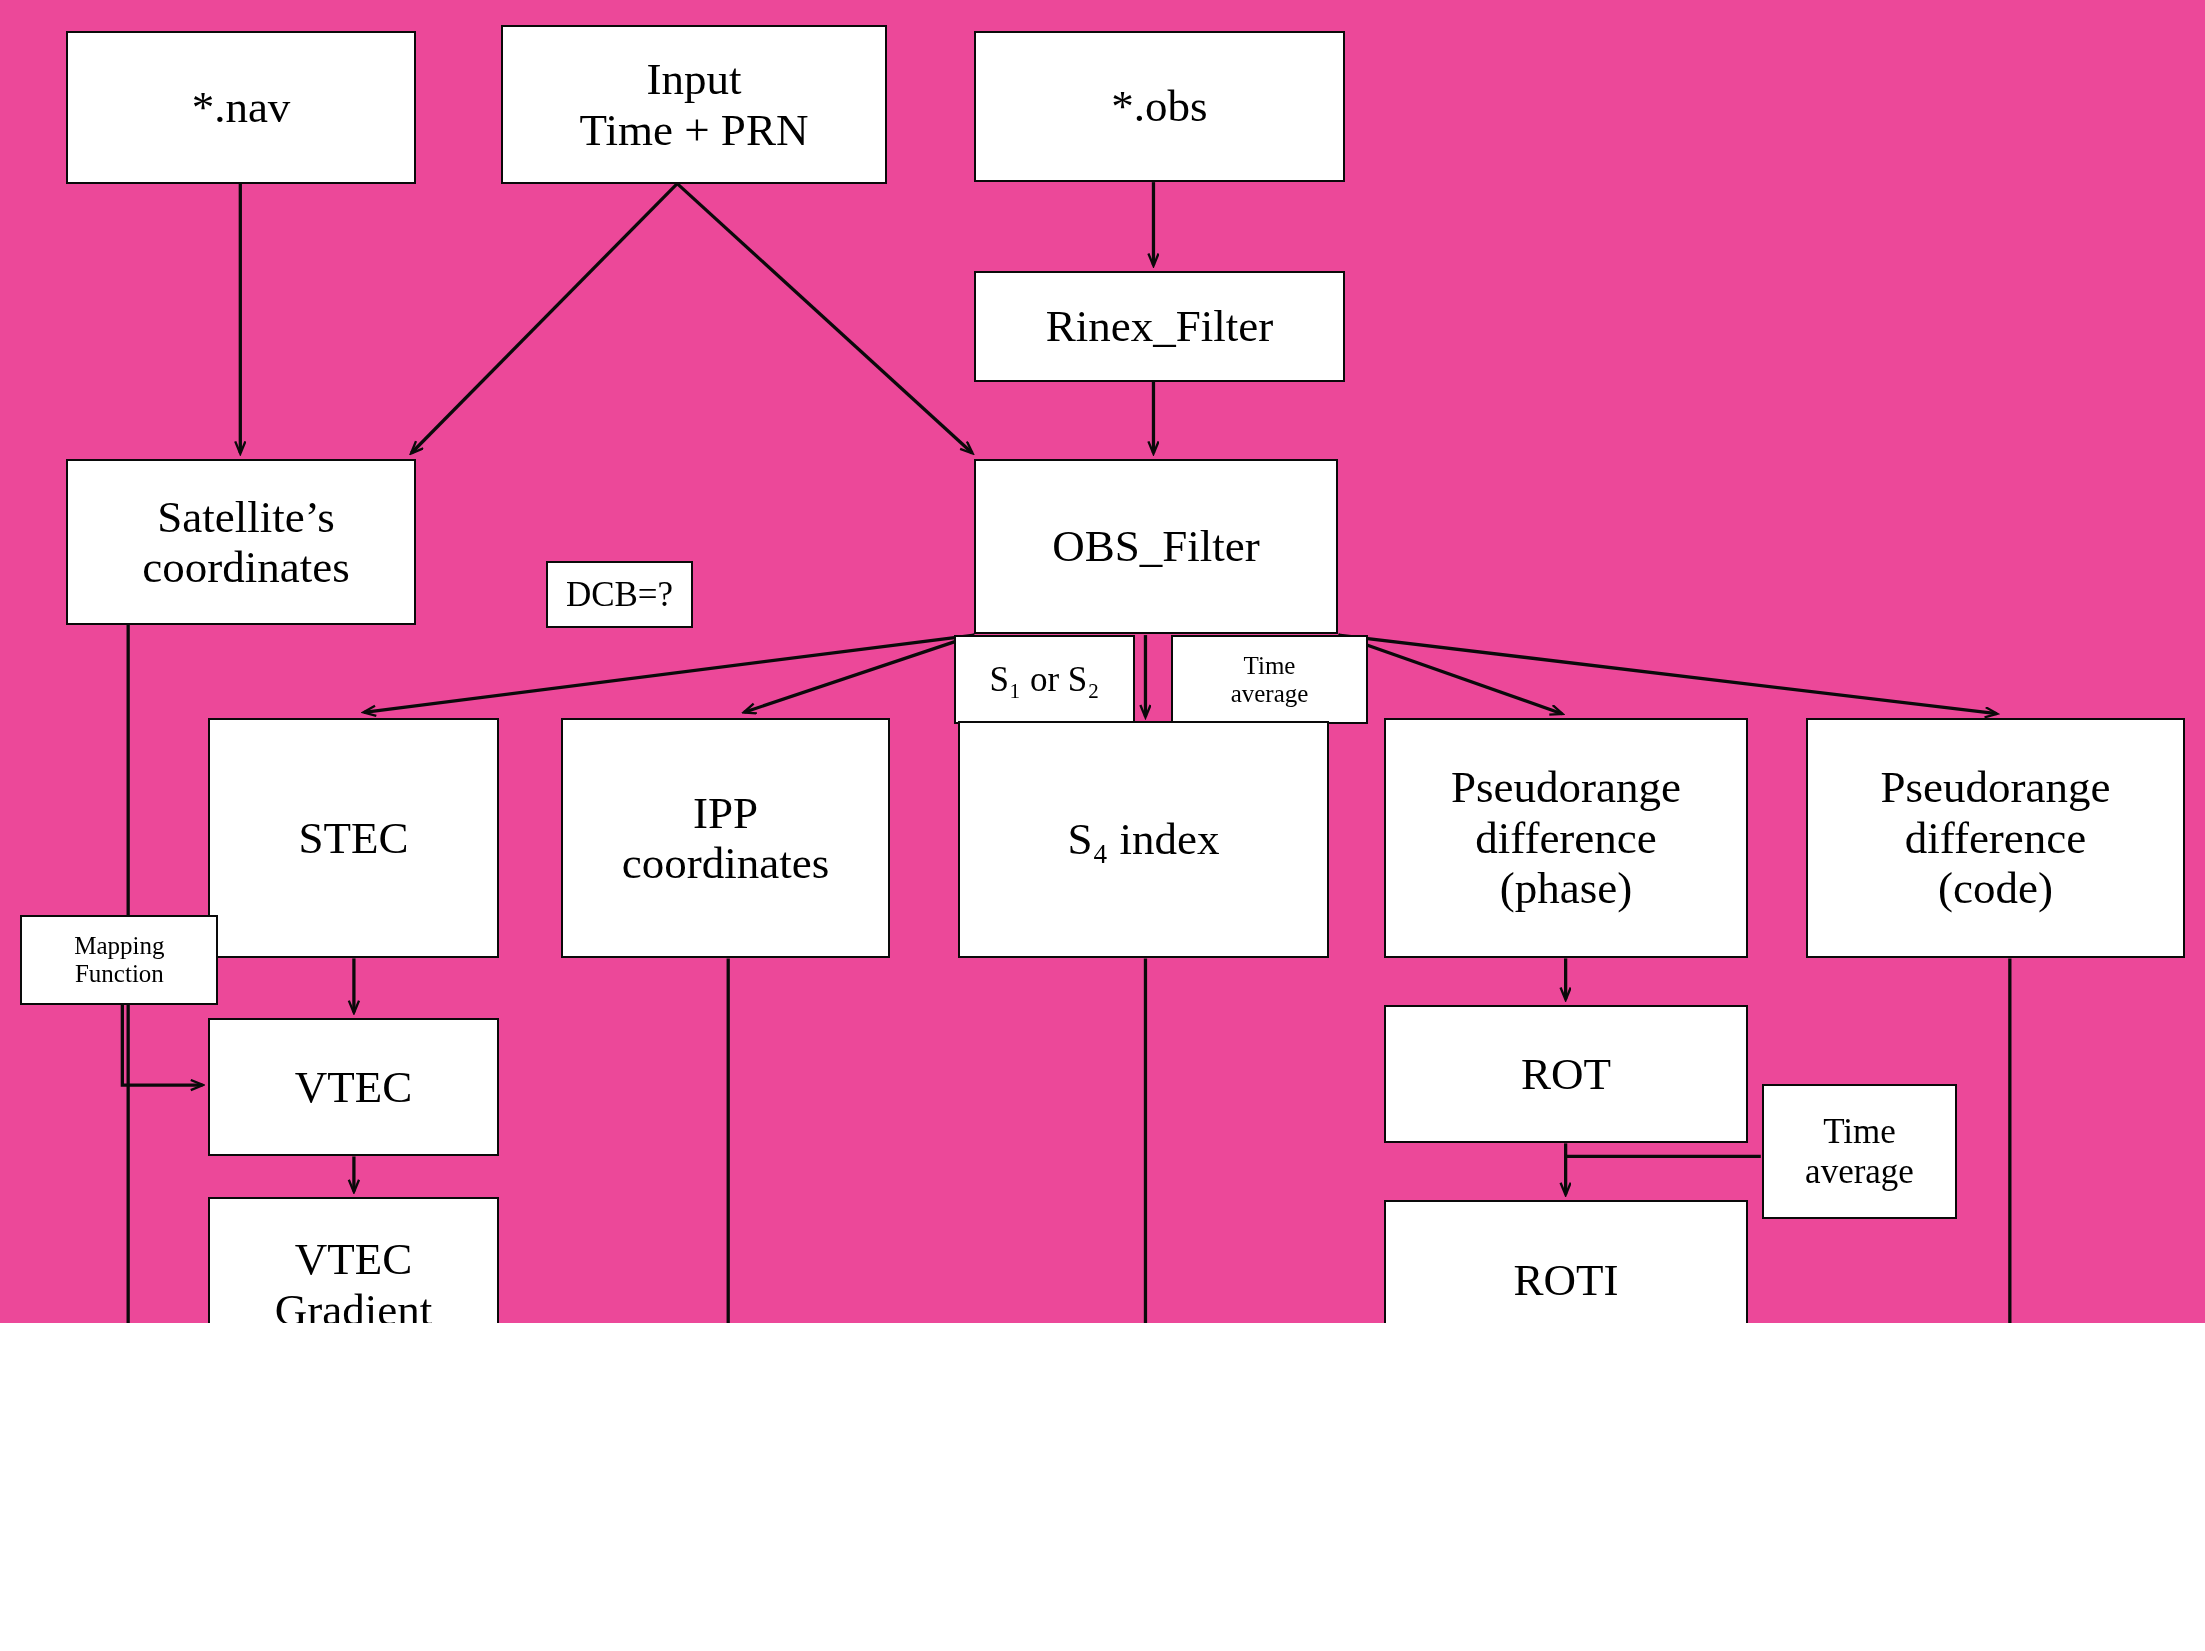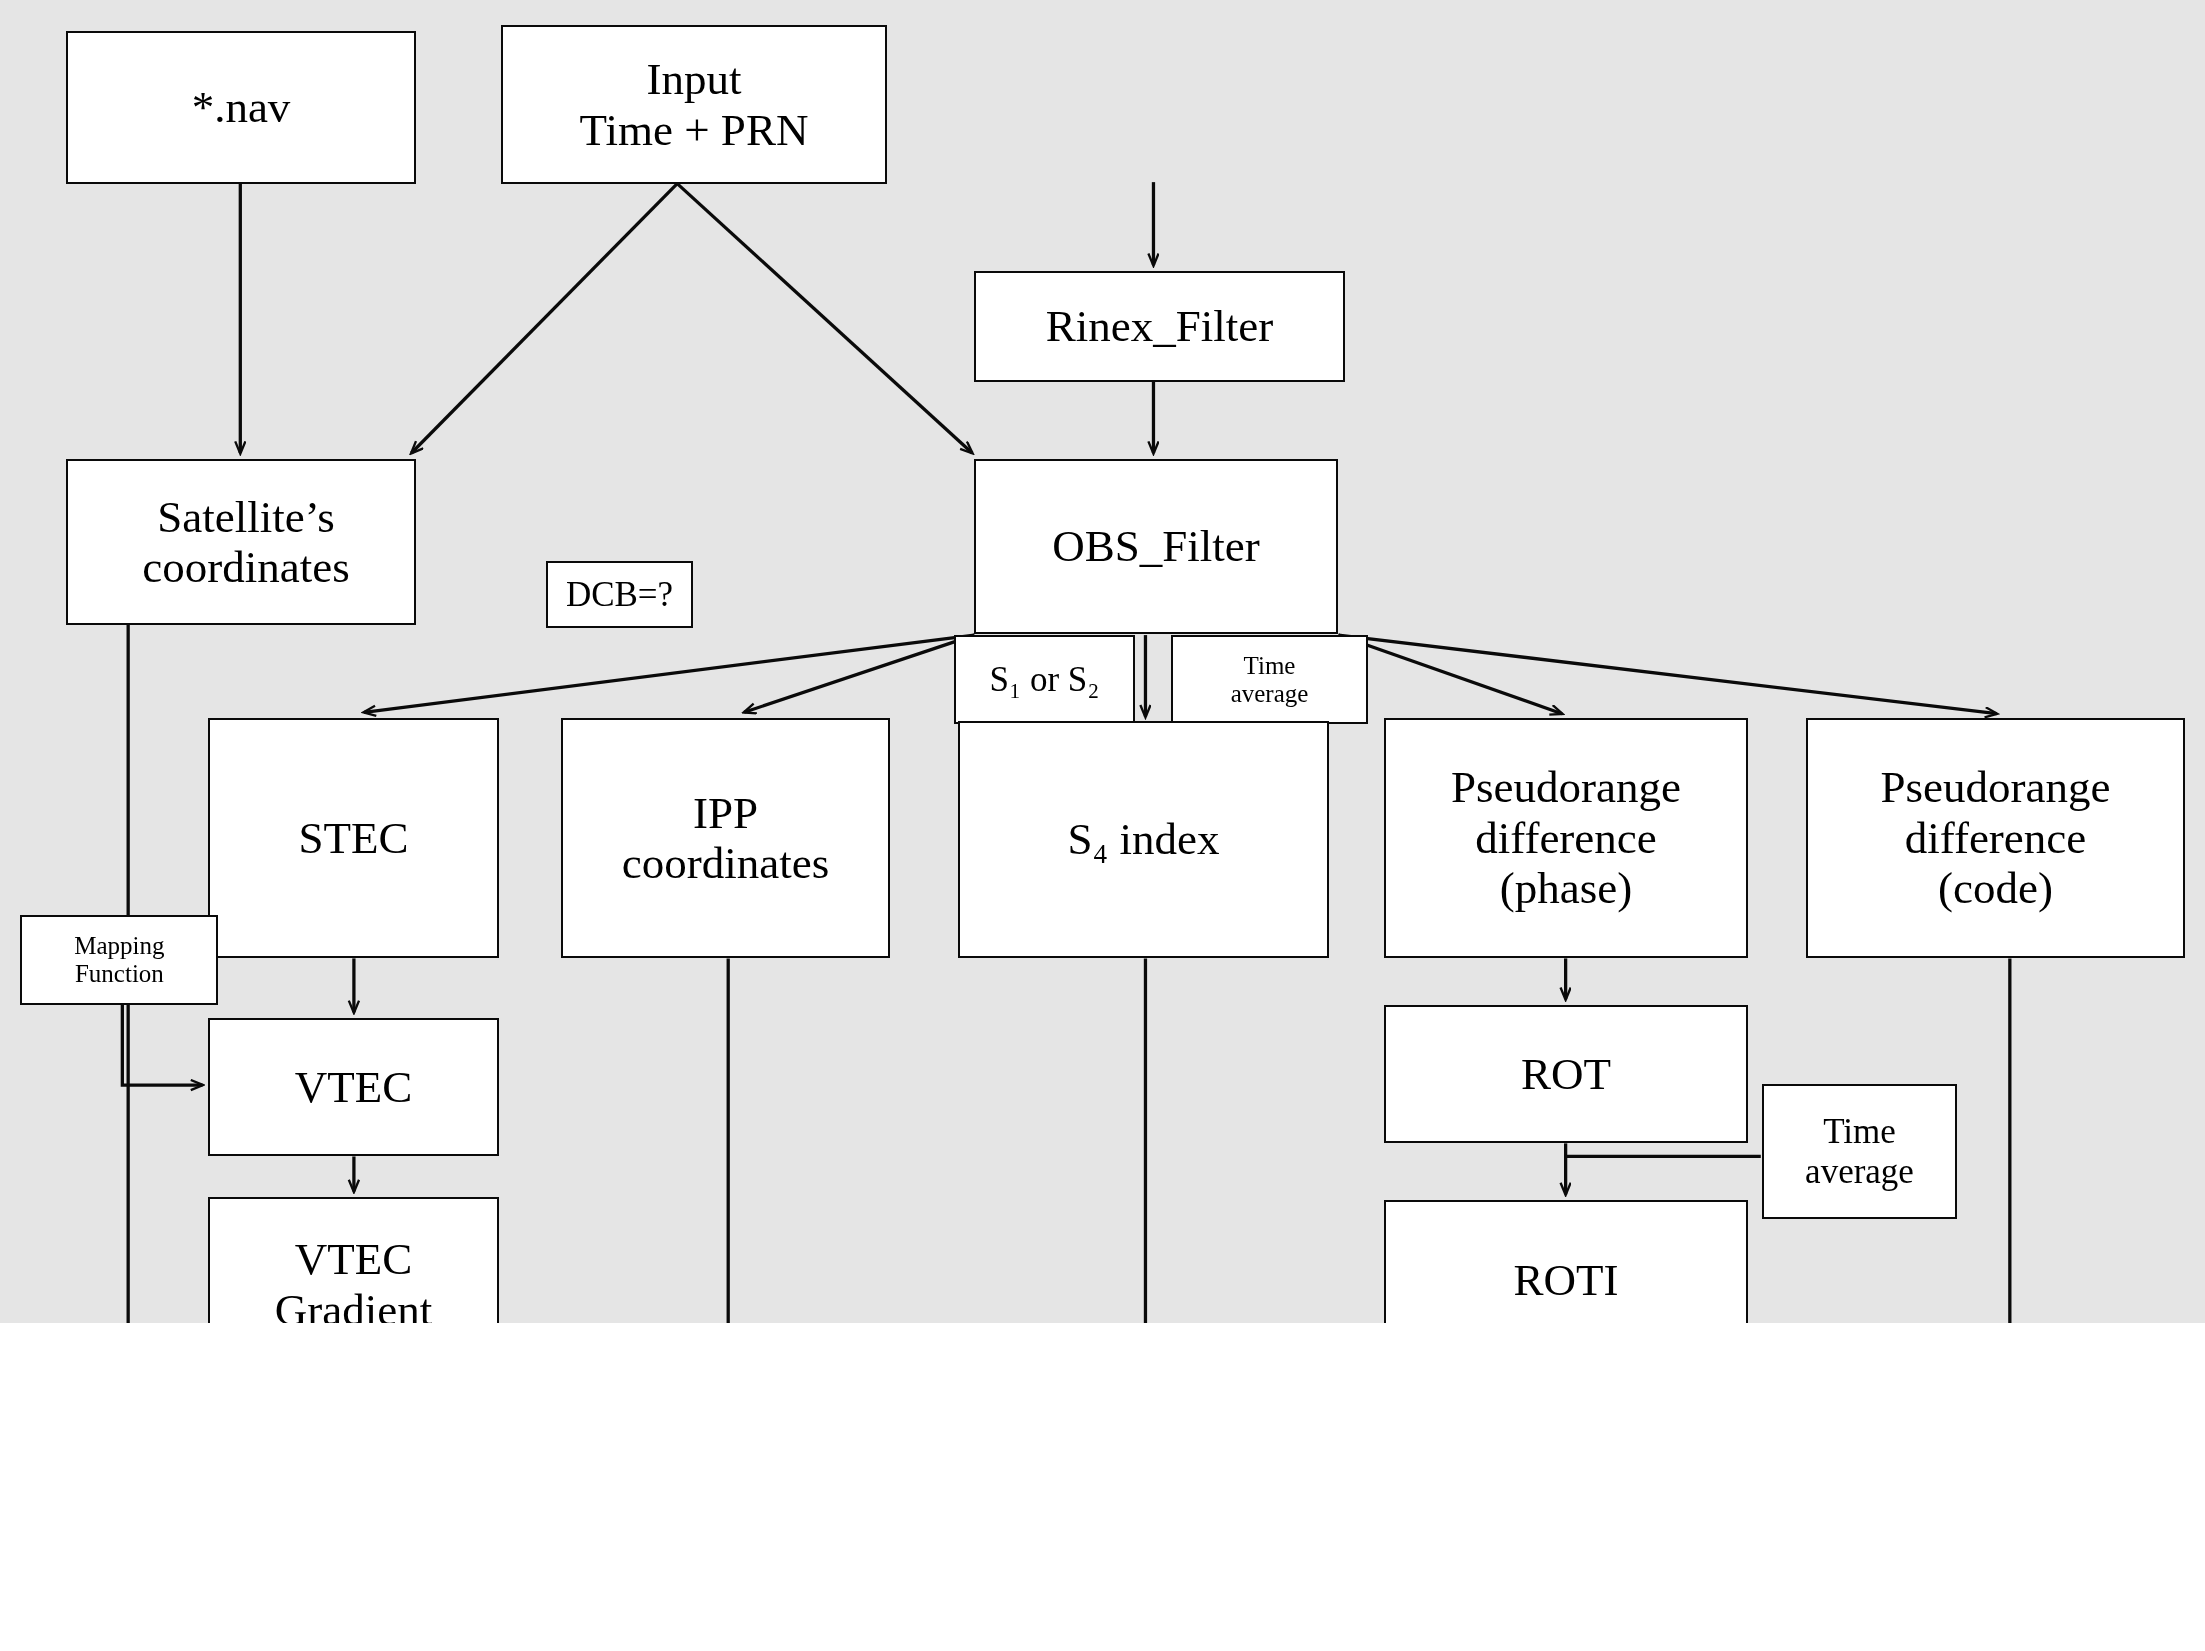--- a/index.html
+++ b/index.html
@@ -1,17 +1,17 @@
 <!DOCTYPE html>
 <html style="font-size:11.7px"><head>
 <meta charset="utf-8">
 <style>
   html,body{margin:0;padding:0;background:#ffffff;}
   body{font-family:"Liberation Serif", serif;}
-  #stage{position:relative;width:2205px;height:1323px;background:#e5e5e5;overflow:hidden;}
+  #stage{position:relative;width:2205px;height:1323px;background:#ec4899;overflow:hidden;}
   svg#wires{position:absolute;left:0;top:0;width:2205px;height:1651px;}
   .node{position:absolute;box-sizing:border-box;border:2.9px solid #0a0a0a;background:#ffffff;
         display:flex;align-items:center;justify-content:center;text-align:center;
         font-family:"Liberation Serif", serif;color:#000000;line-height:1.12;}
   .node.big{font-size:45px;}
   .node.small{font-size:35px;}
   .node.tiny{font-size:25px;}
   .lbl{display:block;width:100%;padding:0 5.8px;}
 </style>
 </head>
@@ -74,20 +74,23 @@
     </g>
   </svg>
 
   <div class="node big" style="left:66px;top:31px;width:350px;height:153px;">
       <span class="lbl">*.nav</span>
     </div>
 
   <div class="node big" style="left:501px;top:25px;width:386px;height:159px;white-space:pre-line;"><span class="lbl">Input
 Time + PRN</span></div>
 
+  <div class="node big" style="left:974px;top:31px;width:371px;height:151px;">
+      <span class="lbl">*.obs</span>
+    </div>
 
   <div class="node big" style="left:974px;top:271px;width:371px;height:111px;">
       <span class="lbl">Rinex_Filter</span>
     </div>
 
   <div class="node big" style="left:66px;top:459px;width:350px;height:166px;white-space:pre-line;padding-left:10px;"><span class="lbl">Satellite’s
 coordinates</span></div>
 
   <div class="node small" style="left:546px;top:561px;width:147px;height:67px;">
       <span class="lbl">DCB=?</span>

